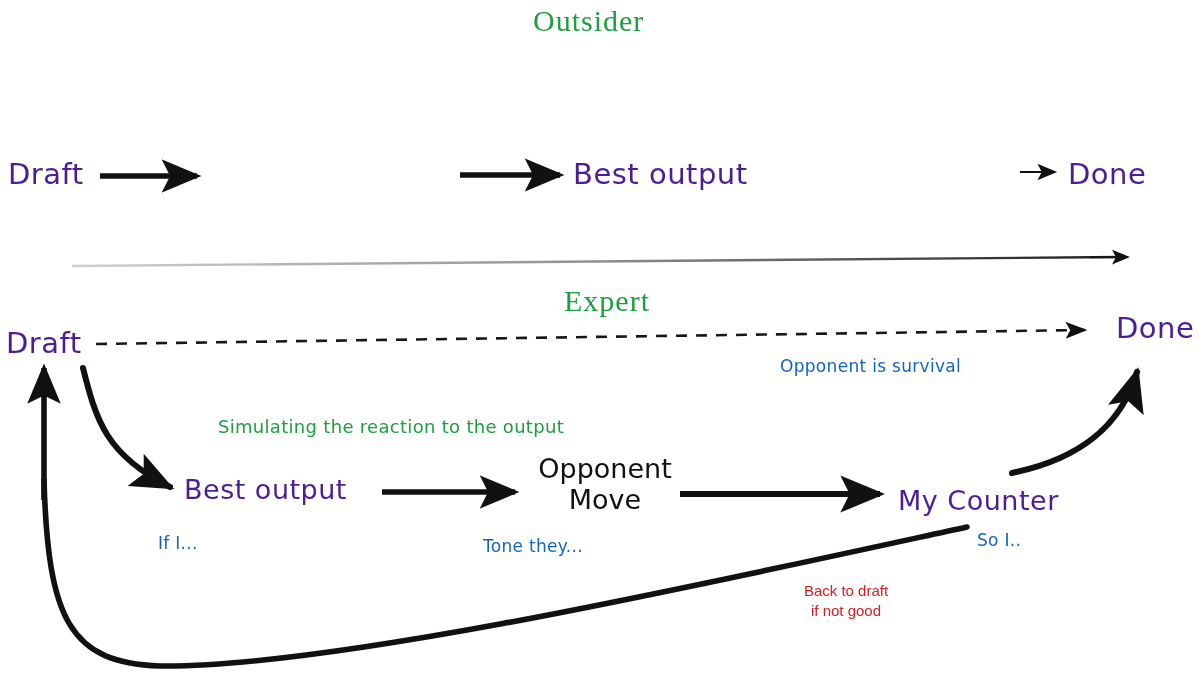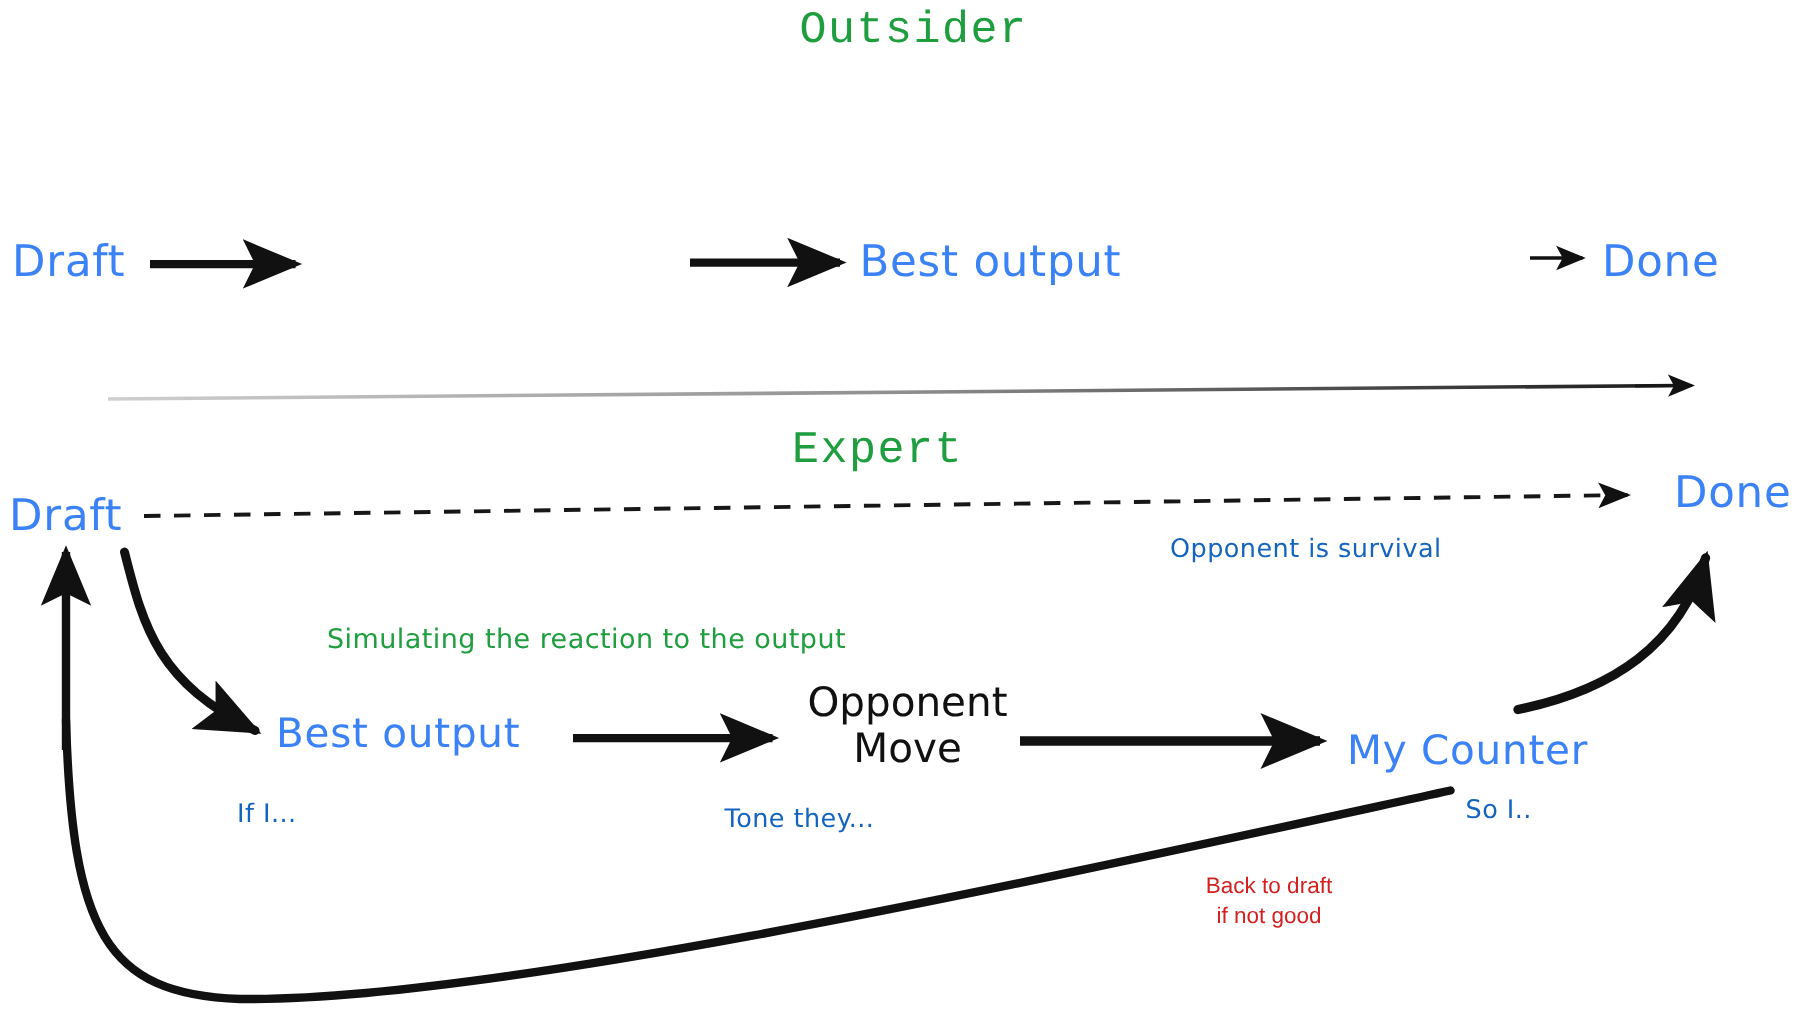--- a/index.html
+++ b/index.html
@@ -22,31 +22,31 @@
     position: absolute;
     left: 0;
     top: 0;
     width: 1200px;
     height: 675px;
     pointer-events: none;
   }
   .node {
     position: absolute;
     white-space: nowrap;
-    color: #3b82f6;
+    color: #4c1d95;
     font-family: "DejaVu Sans", sans-serif;
     font-weight: 400;
     letter-spacing: 0.5px;
   }
   .section-title {
     position: absolute;
     white-space: nowrap;
     color: #1e9e3e;
     font-size: 30px;
-    font-family: Liberation Mono, monospace;
+    font-family: Liberation Serif, serif;
     letter-spacing: 1px;
   }
   .green-note {
     position: absolute;
     white-space: nowrap;
     color: #1e9e3e;
     font-size: 18px;
     font-family: "DejaVu Sans", sans-serif;
     letter-spacing: 0.3px;
   }
@@ -178,21 +178,21 @@
 
 
   <div class="node big" style="left:8px; top:157px;">Draft</div>
 
 
   <div class="node big" style="left:573px; top:157px;">Best output</div>
 
 
   <div class="node big" style="left:1068px; top:157px;">Done</div>
 
-  <div class="section-title" style="left:528px; top:284px;">Expert</div>
+  <div class="section-title" style="left:564px; top:284px;">Expert</div>
 
   <div class="node big" style="left:6px; top:326px;">Draft</div>
 
   <div class="node big" style="left:1116px; top:311px;">Done</div>
 
   <div class="blue-note" style="left:780px; top:356px;">Opponent is survival</div>
 
   <div class="green-note" style="left:218px; top:416px;">Simulating the reaction to the output</div>
 
   <div class="node mid" style="left:184px; top:474px;">Best output</div>

